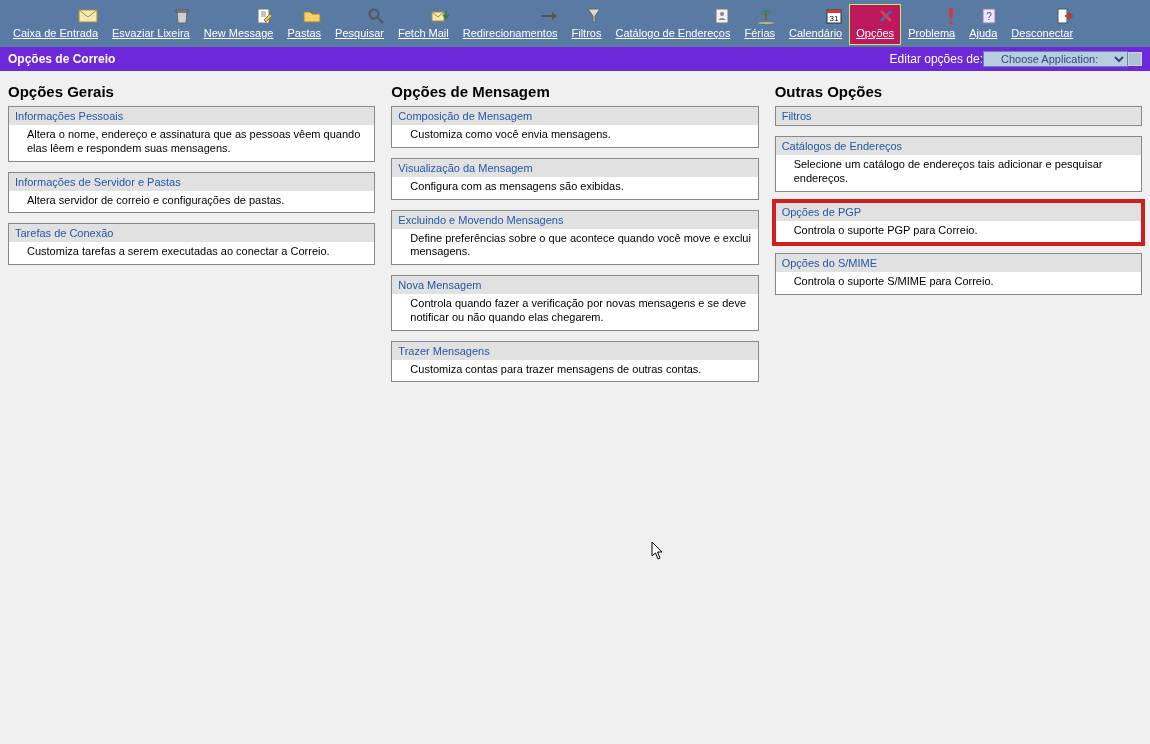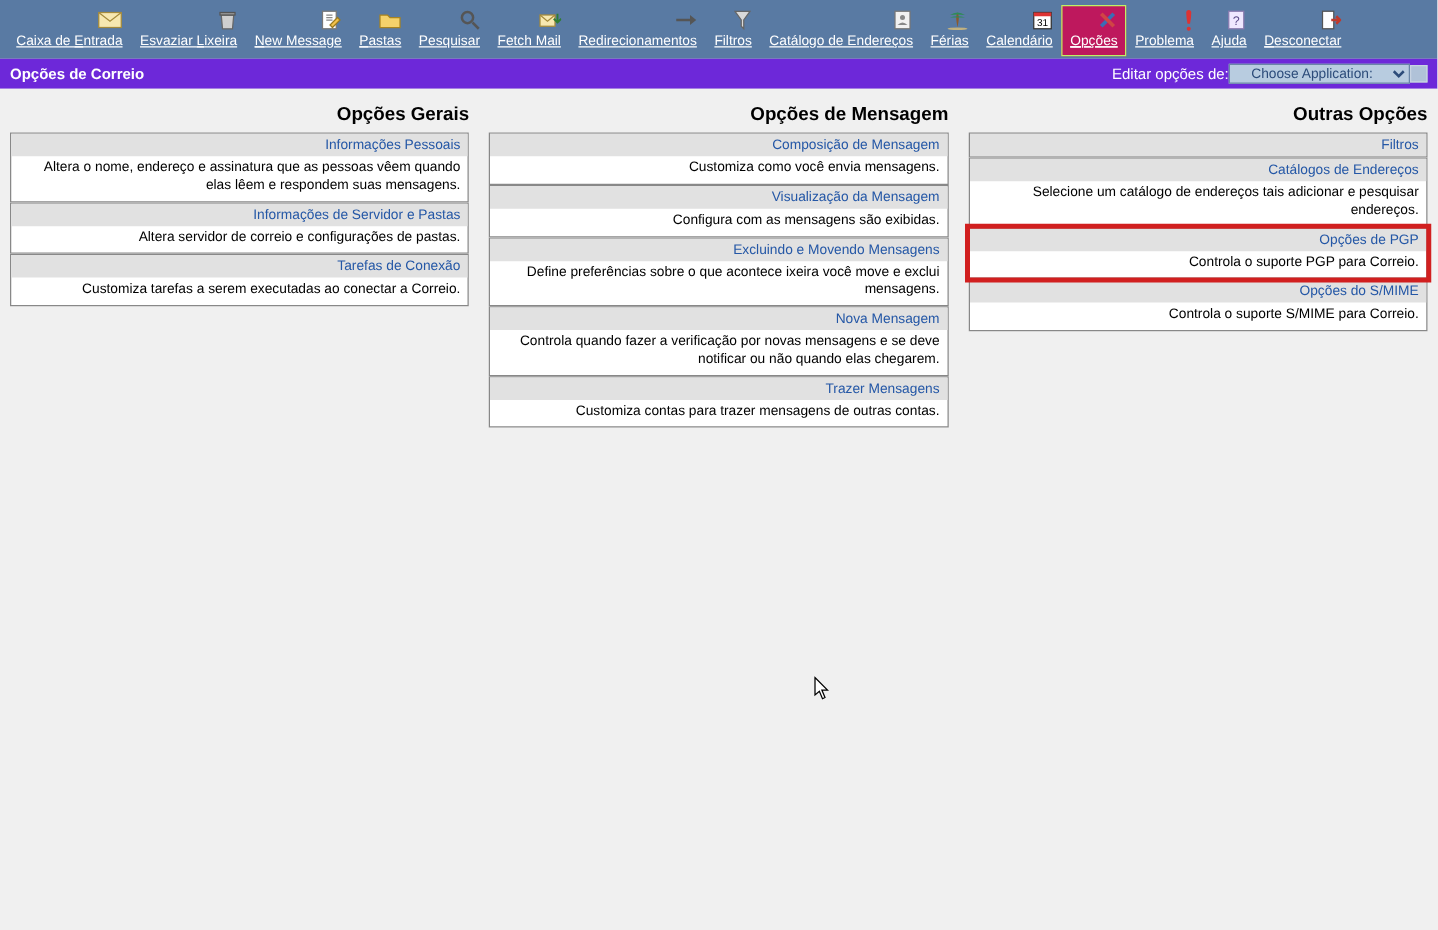--- a/index.html
+++ b/index.html
@@ -68,31 +68,31 @@
     width: 14px; height: 14px;
     border: 1px solid #c8d4e2;
     background: #b0c2d8;
     display: inline-block;
   }
   .content {
     display: flex;
     gap: 16px;
     padding: 12px 8px;
     background: #f0f0f0;
-    text-align: right;
   }
   .col { flex: 1 1 0; min-width: 0; }
   .col h2 {
     font-size: 15px;
     font-weight: bold;
     margin: 0 0 6px 0;
     color: #000;
   }
   .opt-box {
     border: 1px solid #888;
+    margin-bottom: 10px;
     background: #fff;
   }
   .opt-box.highlight {
     outline: 4px solid #d11f1f;
     outline-offset: -1px;
   }
   .opt-title {
     background: #e1e1e1;
     padding: 3px 6px;
     font-size: 11px;
@@ -291,21 +291,21 @@
       <div class="opt-box">
         <div class="opt-title"><a>Composição de Mensagem</a></div>
         <div class="opt-desc">Customiza como você envia mensagens.</div>
       </div>
       <div class="opt-box">
         <div class="opt-title"><a>Visualização da Mensagem</a></div>
         <div class="opt-desc">Configura com as mensagens são exibidas.</div>
       </div>
       <div class="opt-box">
         <div class="opt-title"><a>Excluindo e Movendo Mensagens</a></div>
-        <div class="opt-desc">Define preferências sobre o que acontece ixeira você move e exclui mensagens.</div>
+        <div class="opt-desc">Define preferências sobre o que acontece quando você move e exclui mensagens.</div>
       </div>
       <div class="opt-box">
         <div class="opt-title"><a>Nova Mensagem</a></div>
         <div class="opt-desc">Controla quando fazer a verificação por novas mensagens e se deve notificar ou não quando elas chegarem.</div>
       </div>
       <div class="opt-box">
         <div class="opt-title"><a>Trazer Mensagens</a></div>
         <div class="opt-desc">Customiza contas para trazer mensagens de outras contas.</div>
       </div>
     </div>

